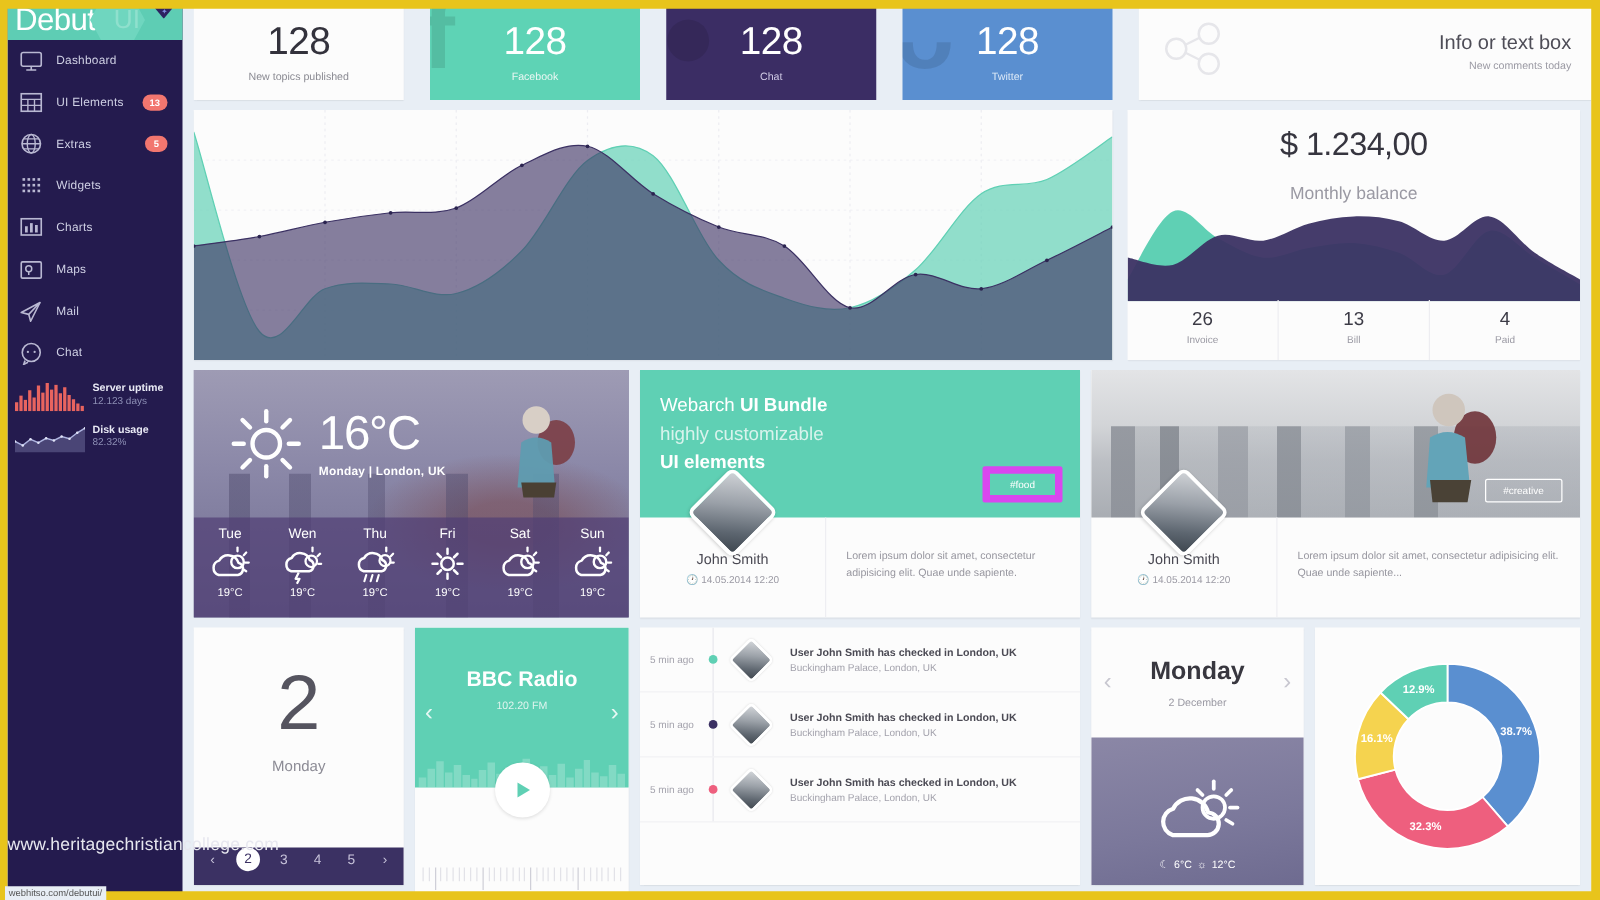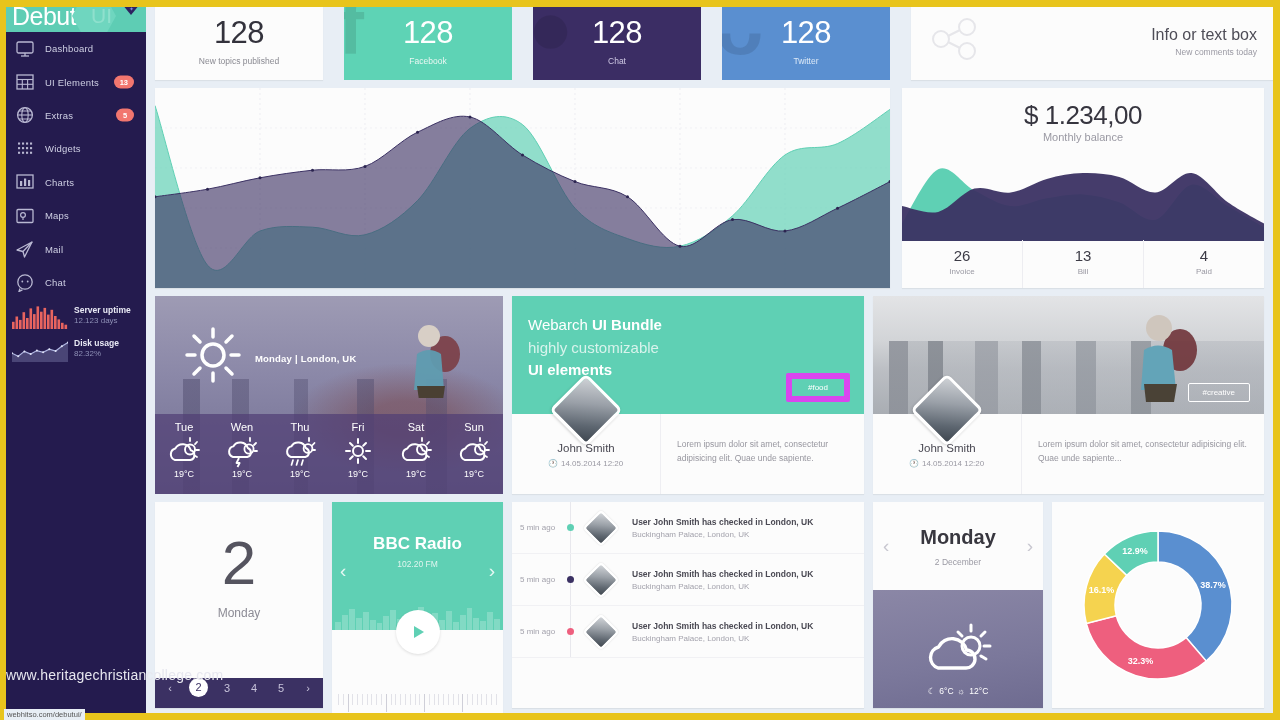--- a/index.html
+++ b/index.html
@@ -113,21 +113,21 @@
   
   #bigchart {
     position:absolute; left:9px; top:88px; width:735px; height:200px;
     background:#fcfcfc; overflow:hidden;
   }
   #balance {
     position:absolute; left:756px; top:88px; width:362px; height:200px;
     background:#fcfcfc; overflow:hidden;
   }
   .balance-amount { text-align:center; font-size:26px; color:#36353f; font-weight:300; padding-top:12px; letter-spacing:-0.5px;}
-  .balance-sub { text-align:center; font-size:11px; color:#9a99a3; margin-top:0;}
+  .balance-sub { text-align:center; font-size:14px; color:#9a99a3; margin-top:15px;}
   .balance-stats { position:absolute; left:0; bottom:0; width:100%; height:48px; display:flex; }
   .bstat { flex:1; text-align:center; border-left:1px solid #ededf1; padding-top:7px;}
   .bstat:first-child { border-left:none; }
   .bstat-num { font-size:15px; color:#3c3b46; font-weight:400;}
   .bstat-lbl { font-size:8px; color:#9a99a3; margin-top:3px;}
 
   
   #weather {
     position:absolute; left:9px; top:296px; width:348px; height:198px; overflow:hidden;
     background:linear-gradient(170deg,#8b87a6 0%,#7d7a9c 45%,#6e6b92 100%);
@@ -559,20 +559,21 @@
             <line x1="30" y1="48" x2="30" y2="56"></line>
           <line x1="4" y1="30" x2="12" y2="30"></line>
             <line x1="48" y1="30" x2="56" y2="30"></line>
           <line x1="11" y1="11" x2="17" y2="17"></line>
             <line x1="43" y1="43" x2="49" y2="49"></line>
           <line x1="49" y1="11" x2="43" y2="17"></line>
             <line x1="17" y1="43" x2="11" y2="49"></line>
         </g>
       </svg>
       <div>
+        <div class="temp-big">16°C</div>
         <div class="temp-sub">Monday | London, UK</div>
       </div>
     </div>
     <div class="weather-days" id="weather-days">
         <div class="wday">
           <div class="wday-name">Tue</div>
           <div class="wday-icon">
             <svg width="32" height="32" viewBox="0 0 32 32">
               <g stroke="#fff" stroke-width="1.8" stroke-linecap="round" fill="none">
                 <line x1="22" y1="2" x2="22" y2="5"></line>

